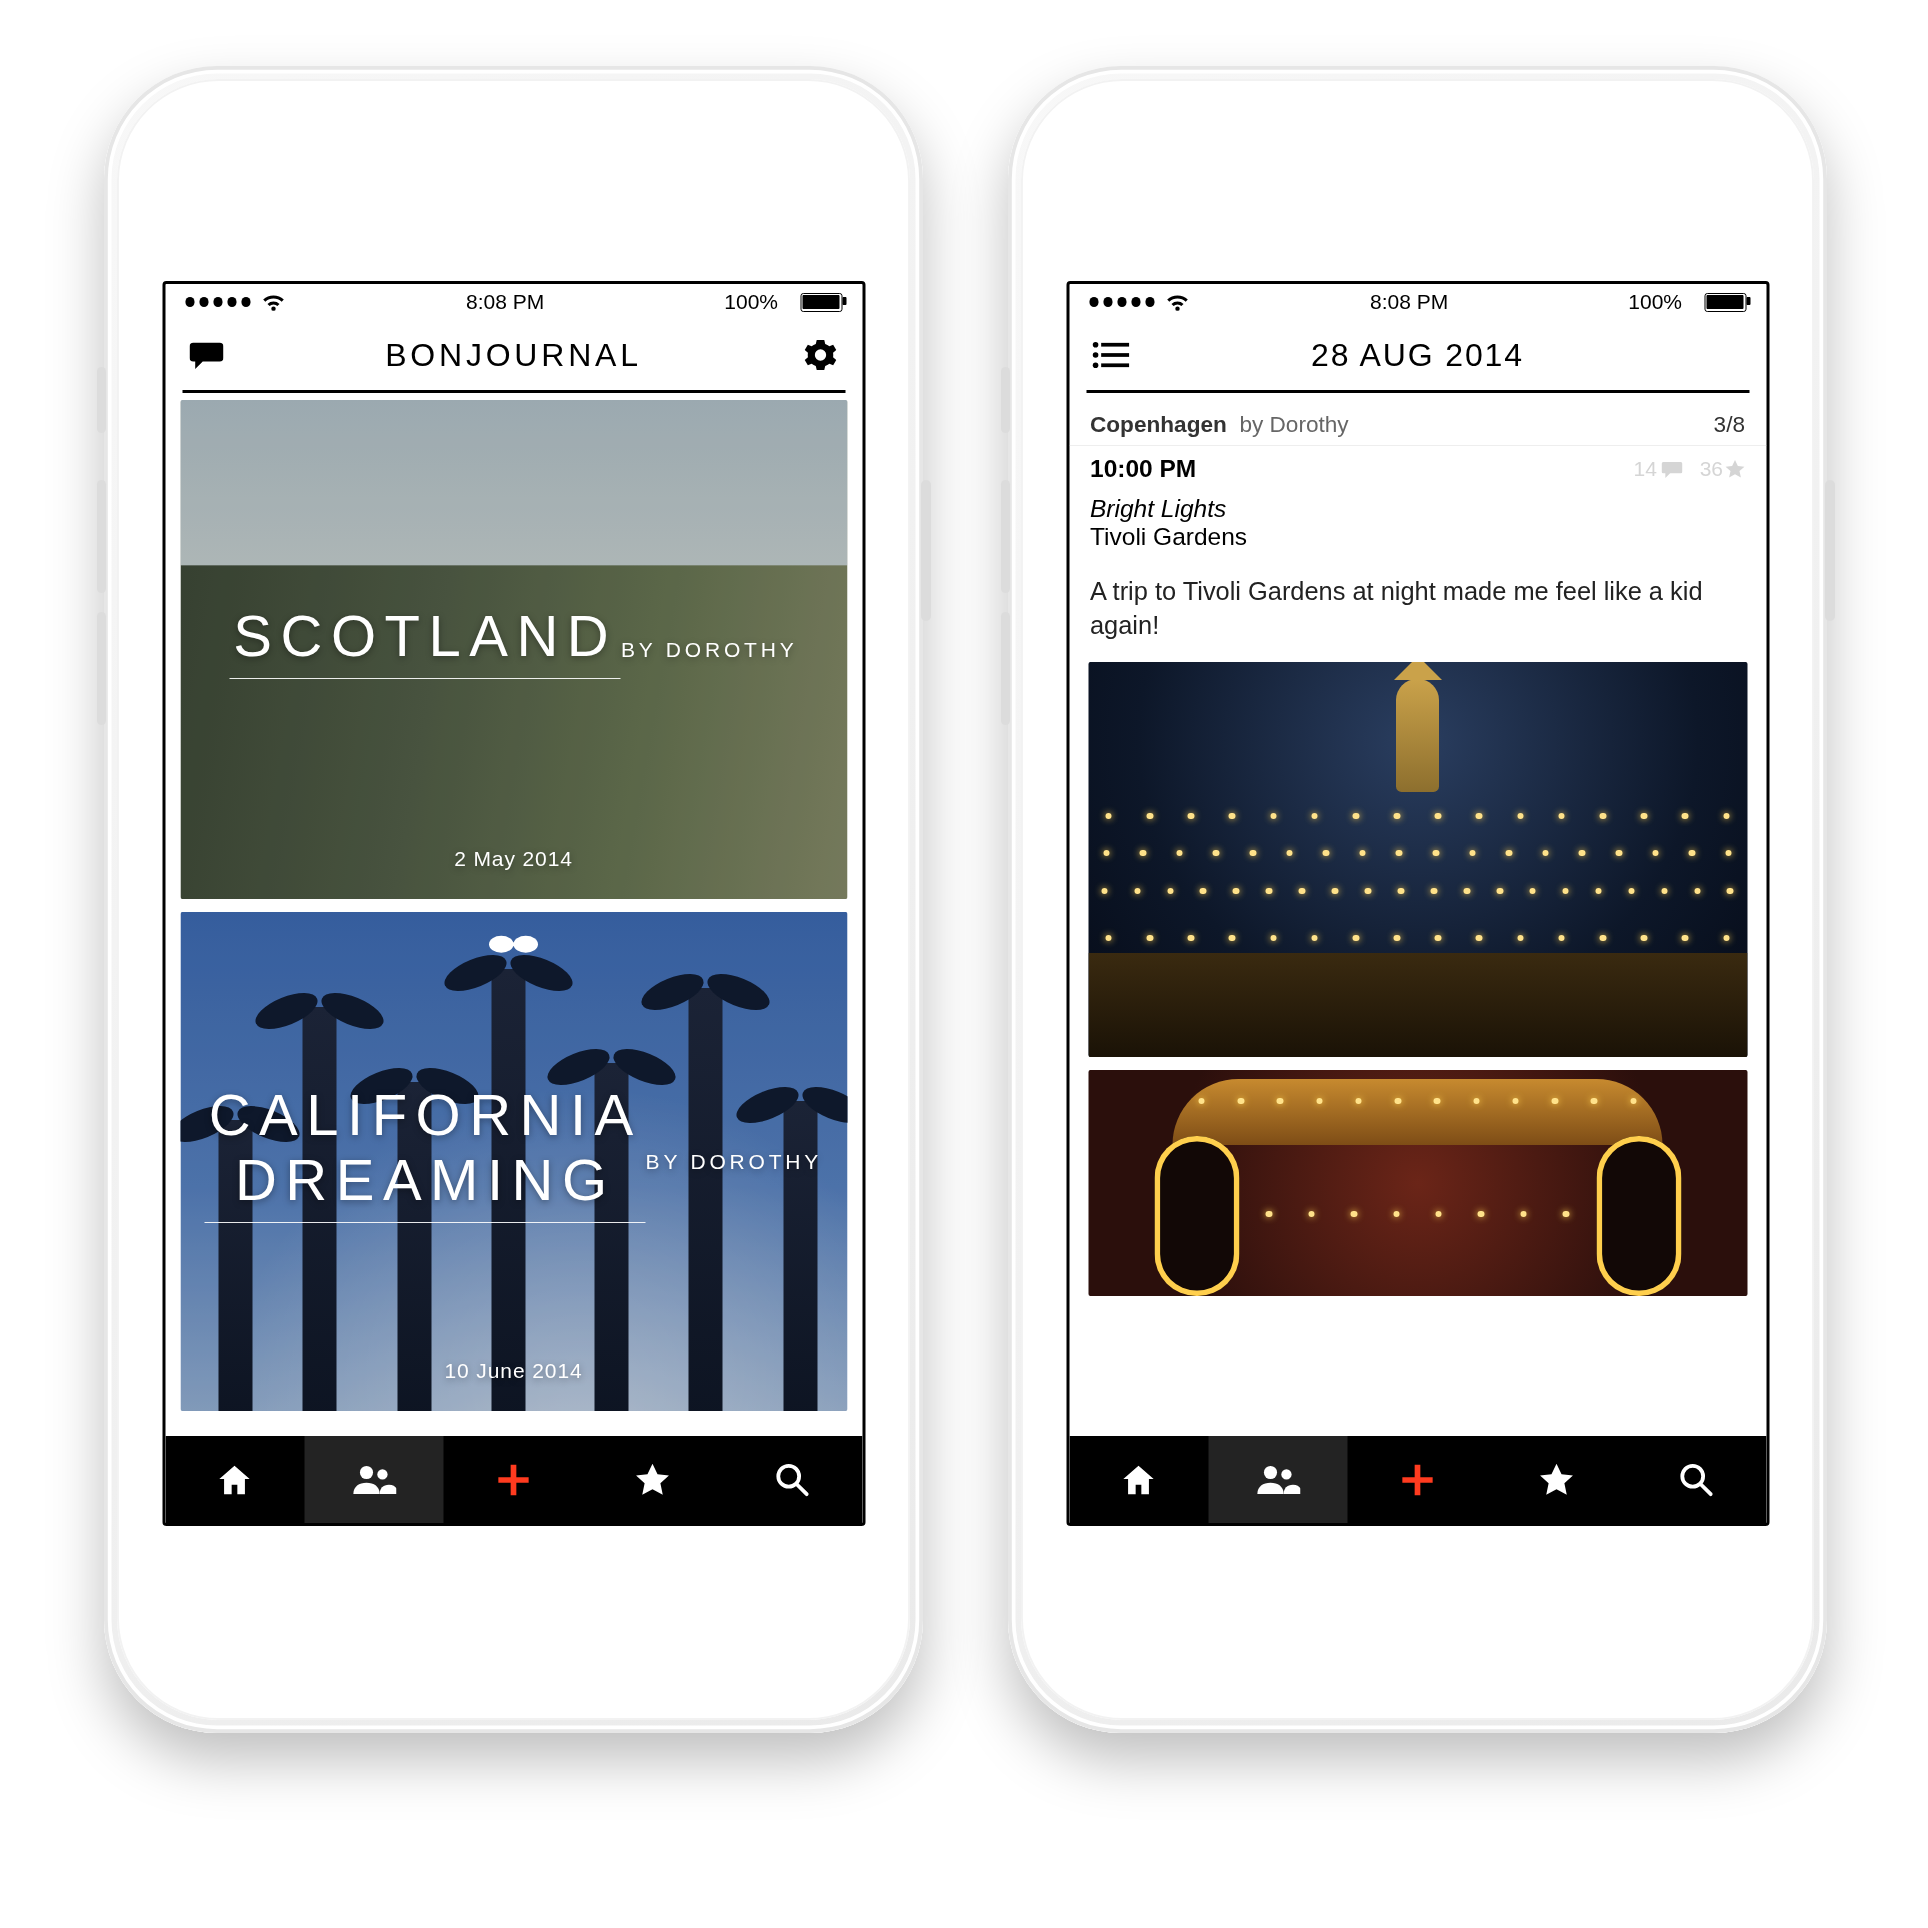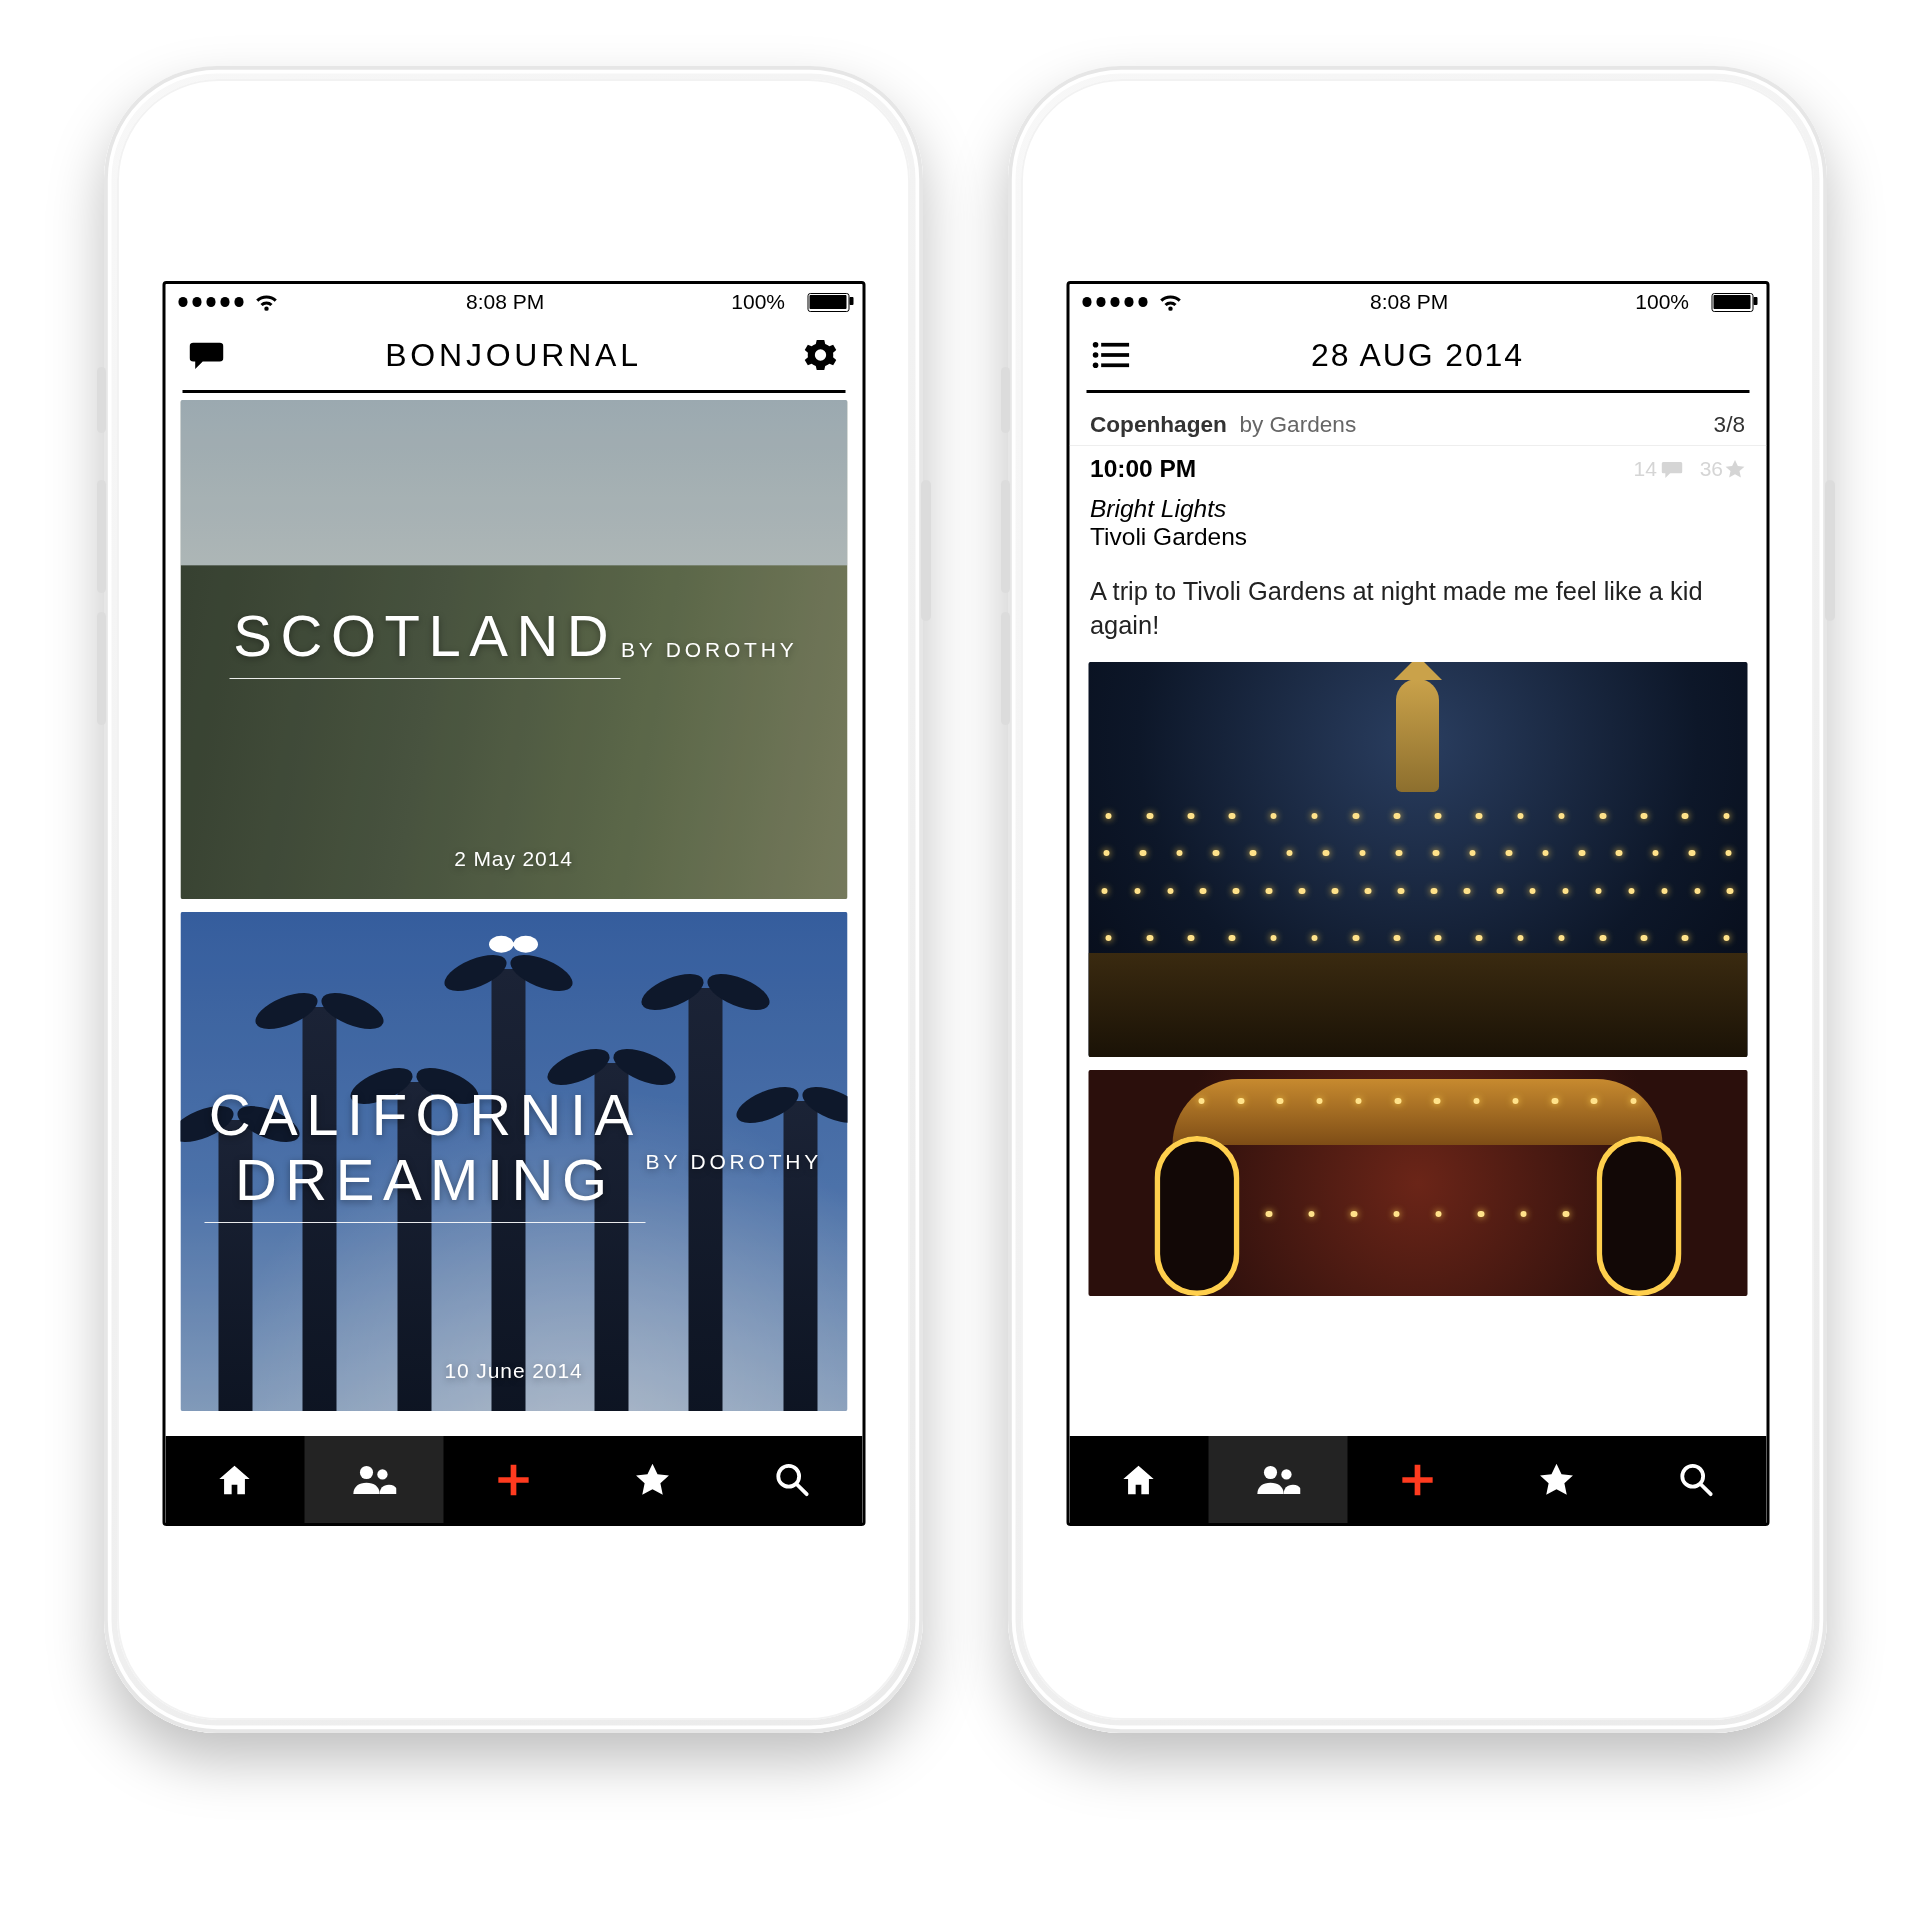--- a/index.html
+++ b/index.html
@@ -21,21 +21,21 @@
   .sb-left2{left:-7.5px;top:414px;width:9.4px;height:113px;}
   .sb-left3{left:-7.5px;top:546px;width:9.4px;height:113px;}
   .sb-right{right:-7.5px;top:414px;width:9.4px;height:141px;}
 
   .screen{position:absolute;left:50%;top:202px;transform:translateX(-50%);
     width:697px;height:1239px;background:#fff;border:3.8px solid #000;border-radius:3.8px;overflow:hidden;
     display:flex;flex-direction:column;z-index:2;}
 
   
   .statusbar{height:36px;display:flex;align-items:center;justify-content:space-between;
-    padding:0 13px;font-size:21px;font-weight:500;color:#000;}
+    padding:0 20px;font-size:21px;font-weight:500;color:#000;}
   .dots{display:flex;gap:4.7px;align-items:center;}
   .dots span{width:9.4px;height:9.4px;border-radius:50%;background:#000;}
   .wifi{margin-left:9.4px;}
   .status-right{display:flex;align-items:center;gap:22px;font-size:21px;}
   .battery{width:40px;height:17px;border:1.9px solid #000;border-radius:2.8px;position:relative;}
   .battery::after{content:"";position:absolute;right:-5.6px;top:3.8px;width:3.8px;height:7.5px;background:#000;border-radius:0.9px;}
   .battery .fill{position:absolute;inset:1.9px;background:#000;border-radius:0.9px;}
 
   
   .navbar{height:70px;display:flex;align-items:center;justify-content:space-between;padding:0 21px;}
@@ -289,21 +289,21 @@
           </div>
           <div class="nav-title date">28 AUG 2014</div>
           <div class="nav-icon"></div>
         </div>
         <div class="nav-divider"></div>
 
         <div class="main">
           <div class="detail-sub">
             <div>
               <span class="loc">Copenhagen</span>
-              <span class="by">&nbsp;<span>by</span>&nbsp;<span>Gardens</span></span>
+              <span class="by">&nbsp;<span>by</span>&nbsp;<span>Dorothy</span></span>
             </div>
             <div>3/8</div>
           </div>
 
           <div class="entry">
             <div class="entry-head">
               <div class="entry-time">10:00 PM</div>
               <div class="entry-stats">
                 <span style="display:flex;align-items:center;gap:4.7px;">
                   <span>14</span>

